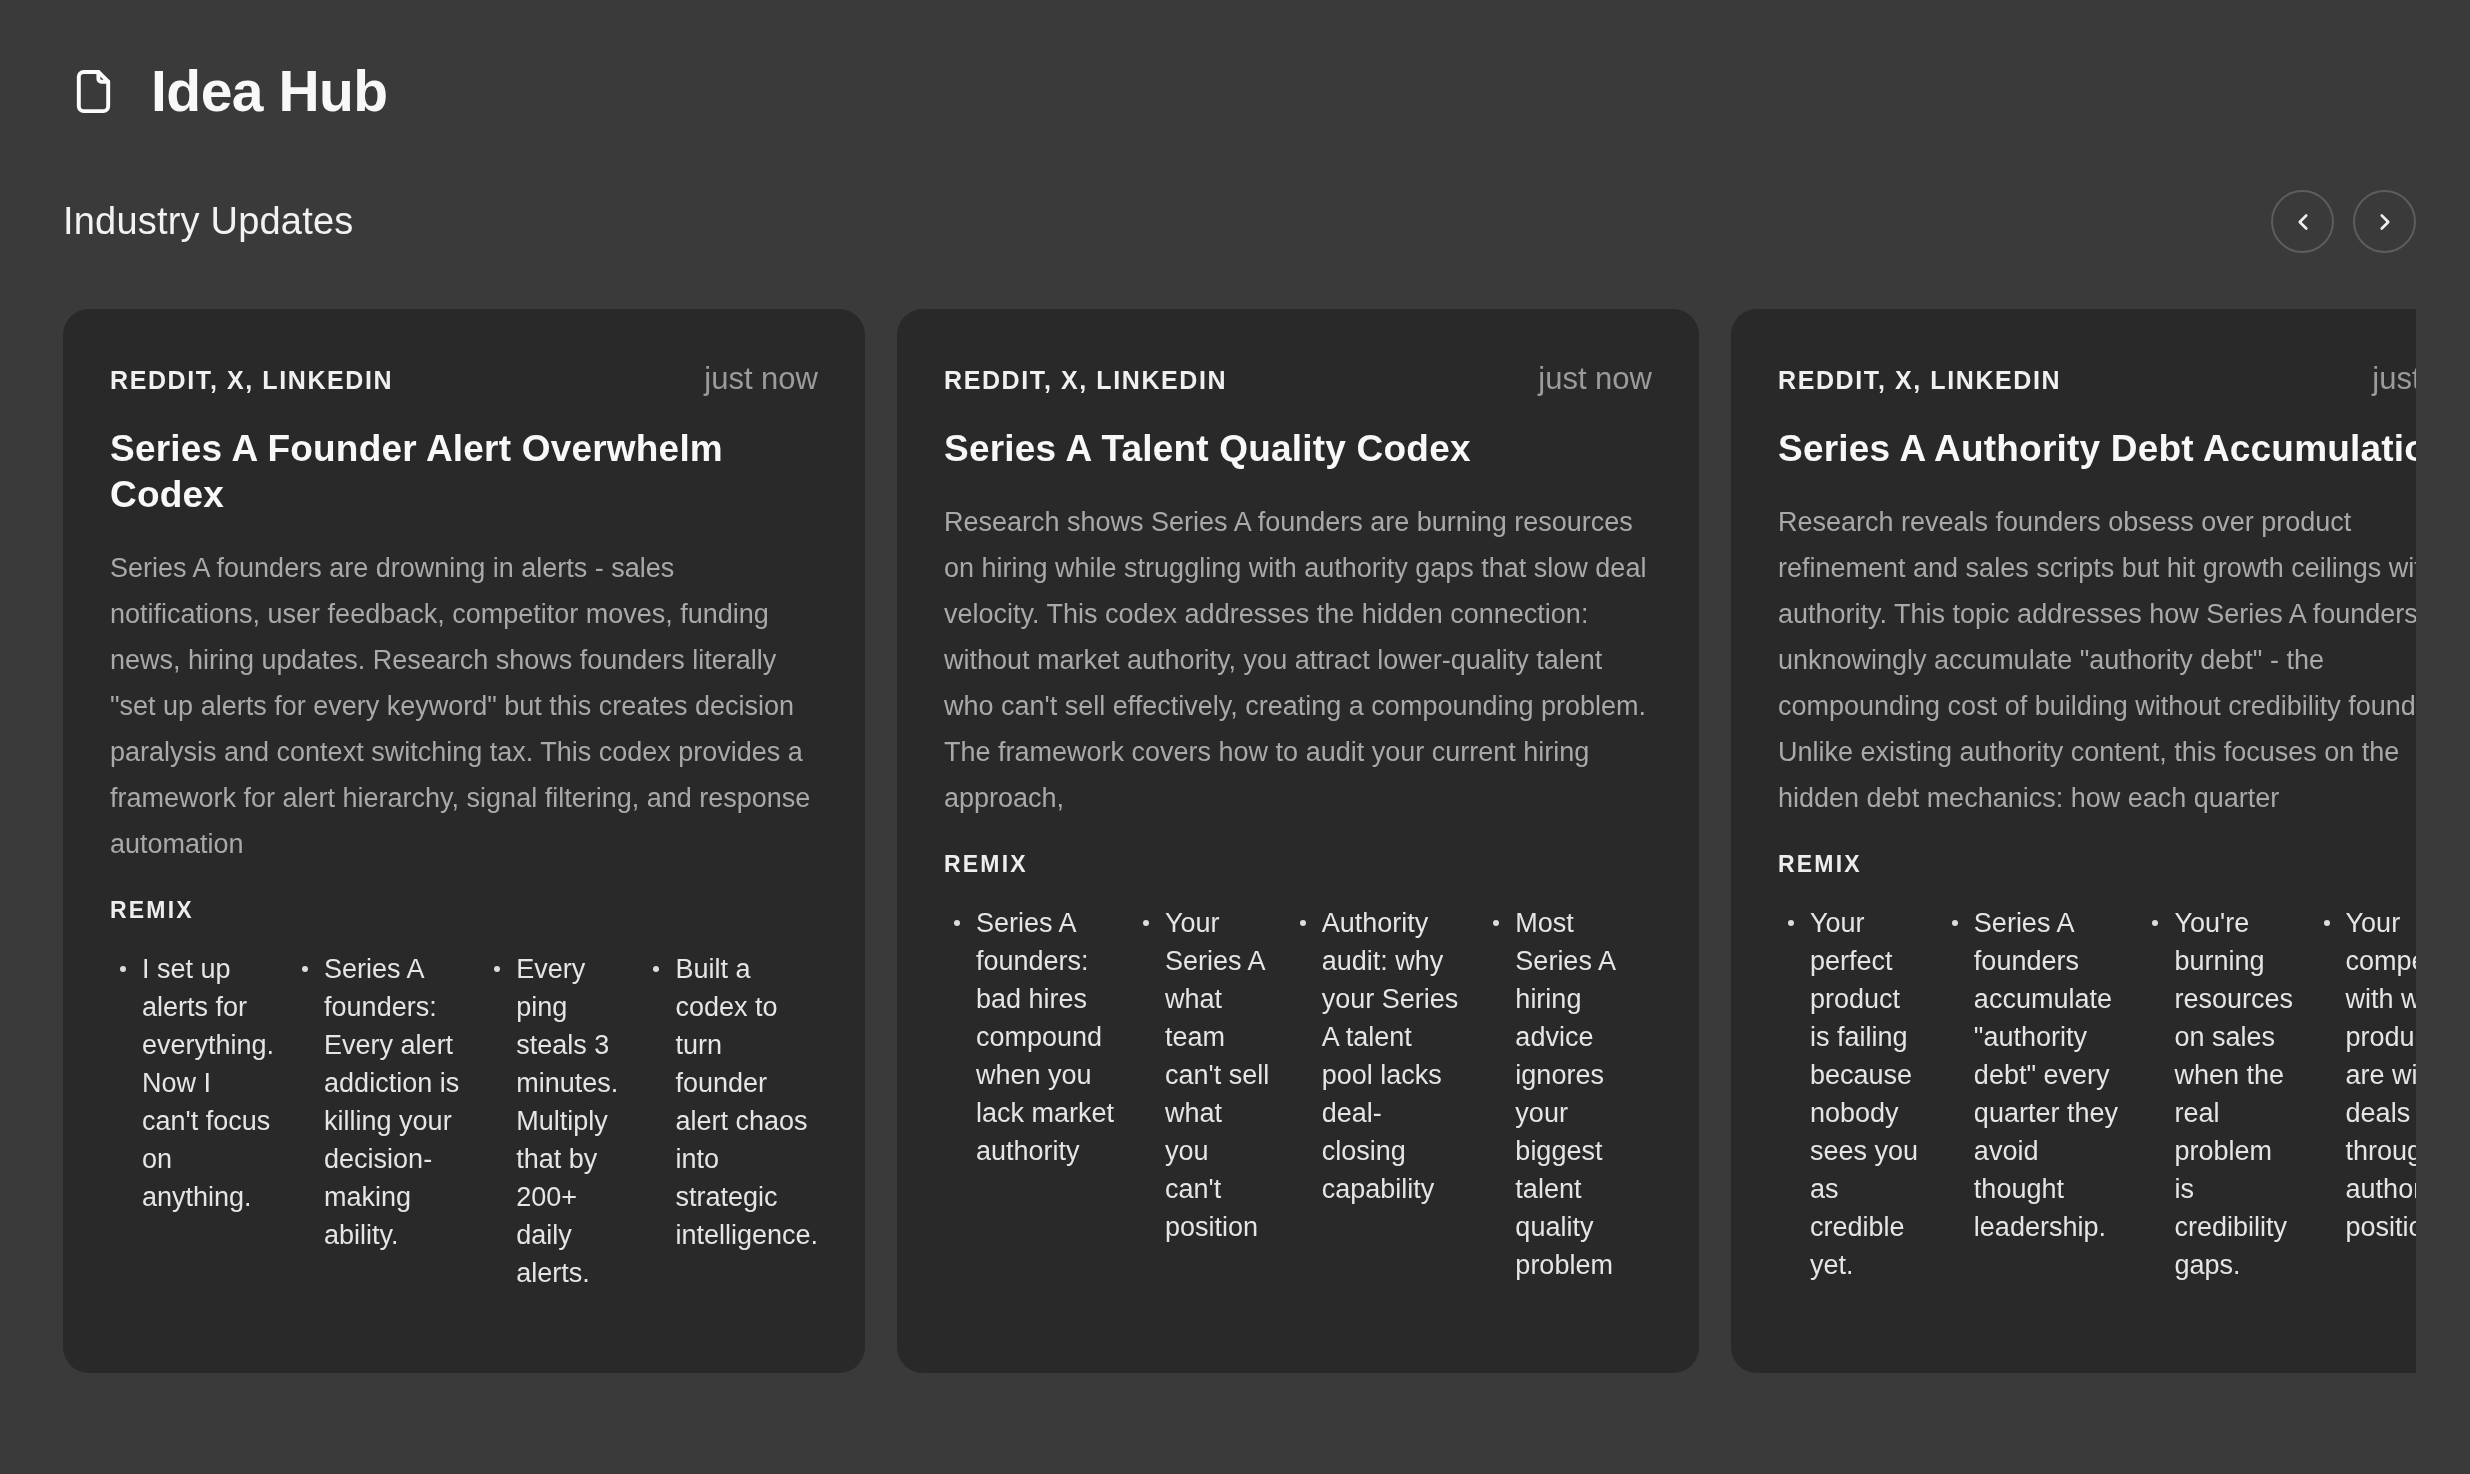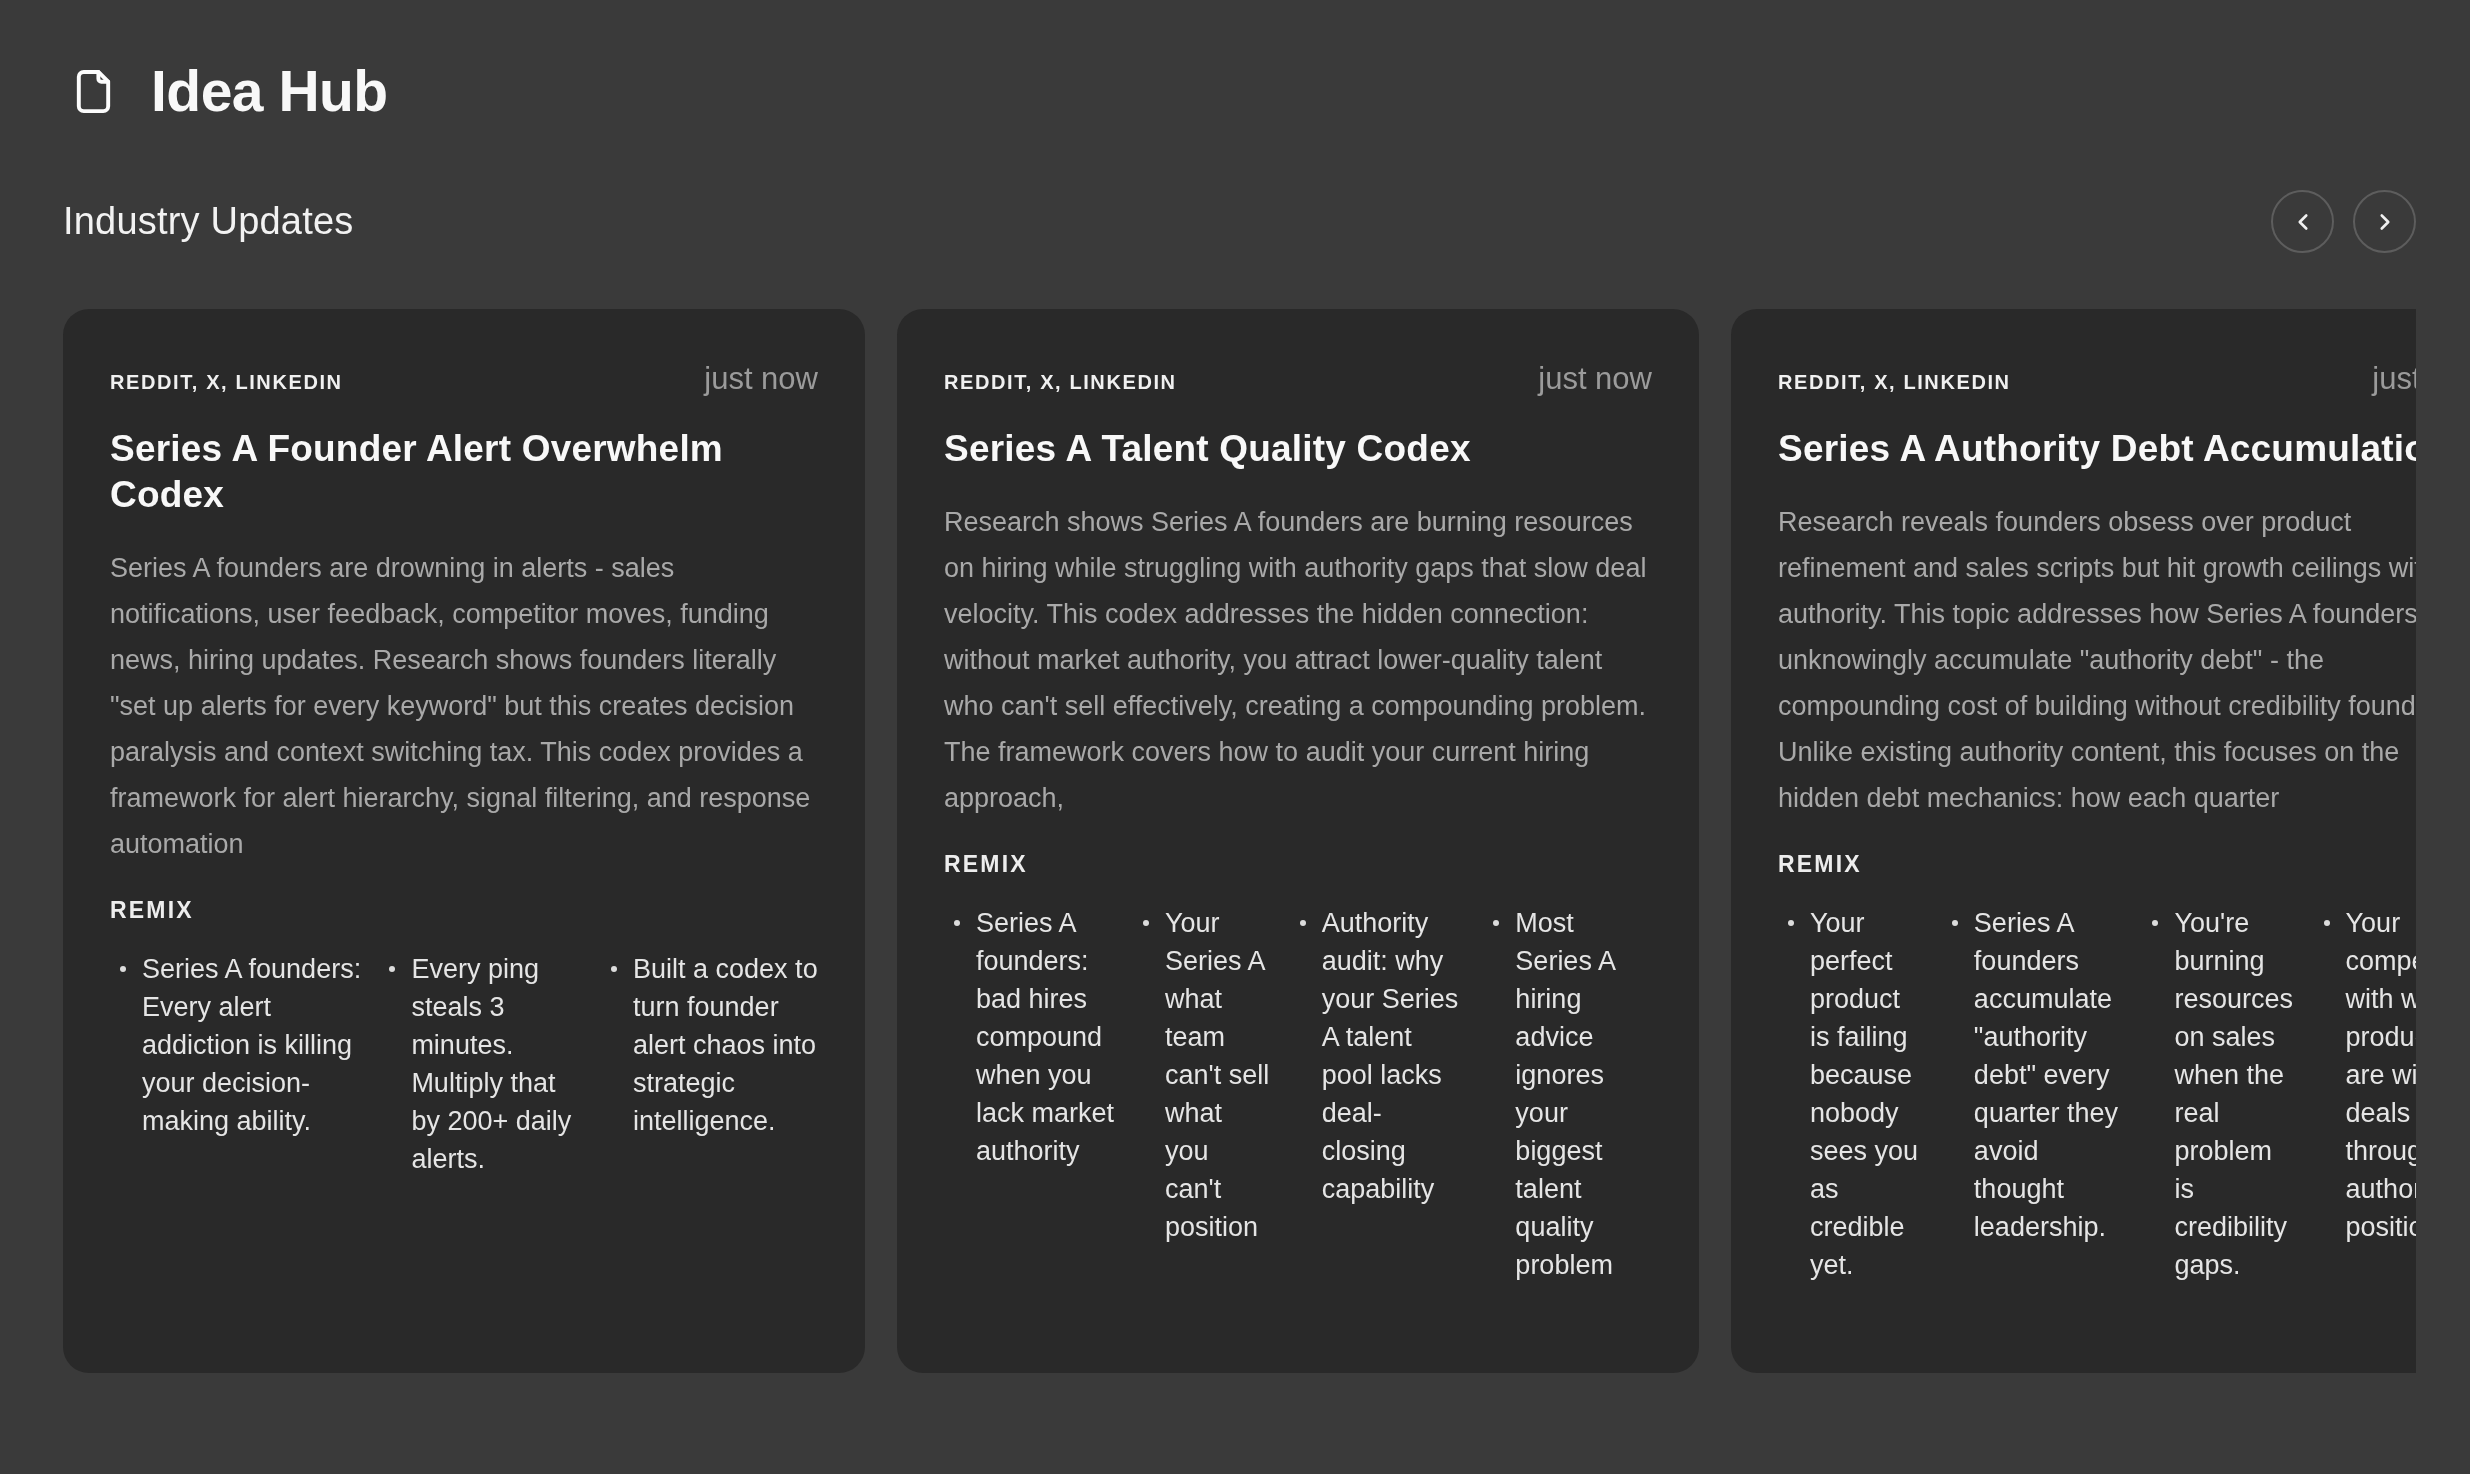--- a/index.html
+++ b/index.html
@@ -72,21 +72,21 @@
     border-radius: 26px;
     padding: 52px 47px;
     overflow: hidden;
   }
   .meta-row {
     display: flex;
     justify-content: space-between;
     align-items: baseline;
   }
   .card-source {
-    font-size: 20px;
+    font-size: 25px;
     font-weight: 700;
     letter-spacing: 1.6px;
     color: var(--category-color, #f0f0f0);
     white-space: nowrap;
   }
   .card-time {
     font-size: 31px;
     font-weight: 400;
     color: var(--timestamp-color, #9b9b9b);
     white-space: nowrap;
@@ -174,20 +174,24 @@
       <div class="meta-row">
         <span class="card-source">REDDIT, X, LINKEDIN</span>
         <span class="card-time">just now</span>
       </div>
       <h3 class="card-title">Series A Founder Alert Overwhelm Codex</h3>
       <p class="card-desc">Series A founders are drowning in alerts - sales notifications, user feedback, competitor moves, funding news, hiring updates. Research shows founders literally "set up alerts for every keyword" but this creates decision paralysis and context switching tax. This codex provides a framework for alert hierarchy, signal filtering, and response automation</p>
       <div class="remix-label">REMIX</div>
       <div class="remix-list">
         <div class="remix-item">
           <span class="bullet-dot"></span>
+          <span class="remix-text">I set up alerts for everything. Now I can't focus on anything.</span>
+        </div>
+        <div class="remix-item">
+          <span class="bullet-dot"></span>
           <span class="remix-text">Series A founders: Every alert addiction is killing your decision-making ability.</span>
         </div>
         <div class="remix-item">
           <span class="bullet-dot"></span>
           <span class="remix-text">Every ping steals 3 minutes. Multiply that by 200+ daily alerts.</span>
         </div>
         <div class="remix-item">
           <span class="bullet-dot"></span>
           <span class="remix-text">Built a codex to turn founder alert chaos into strategic intelligence.</span>
         </div>

